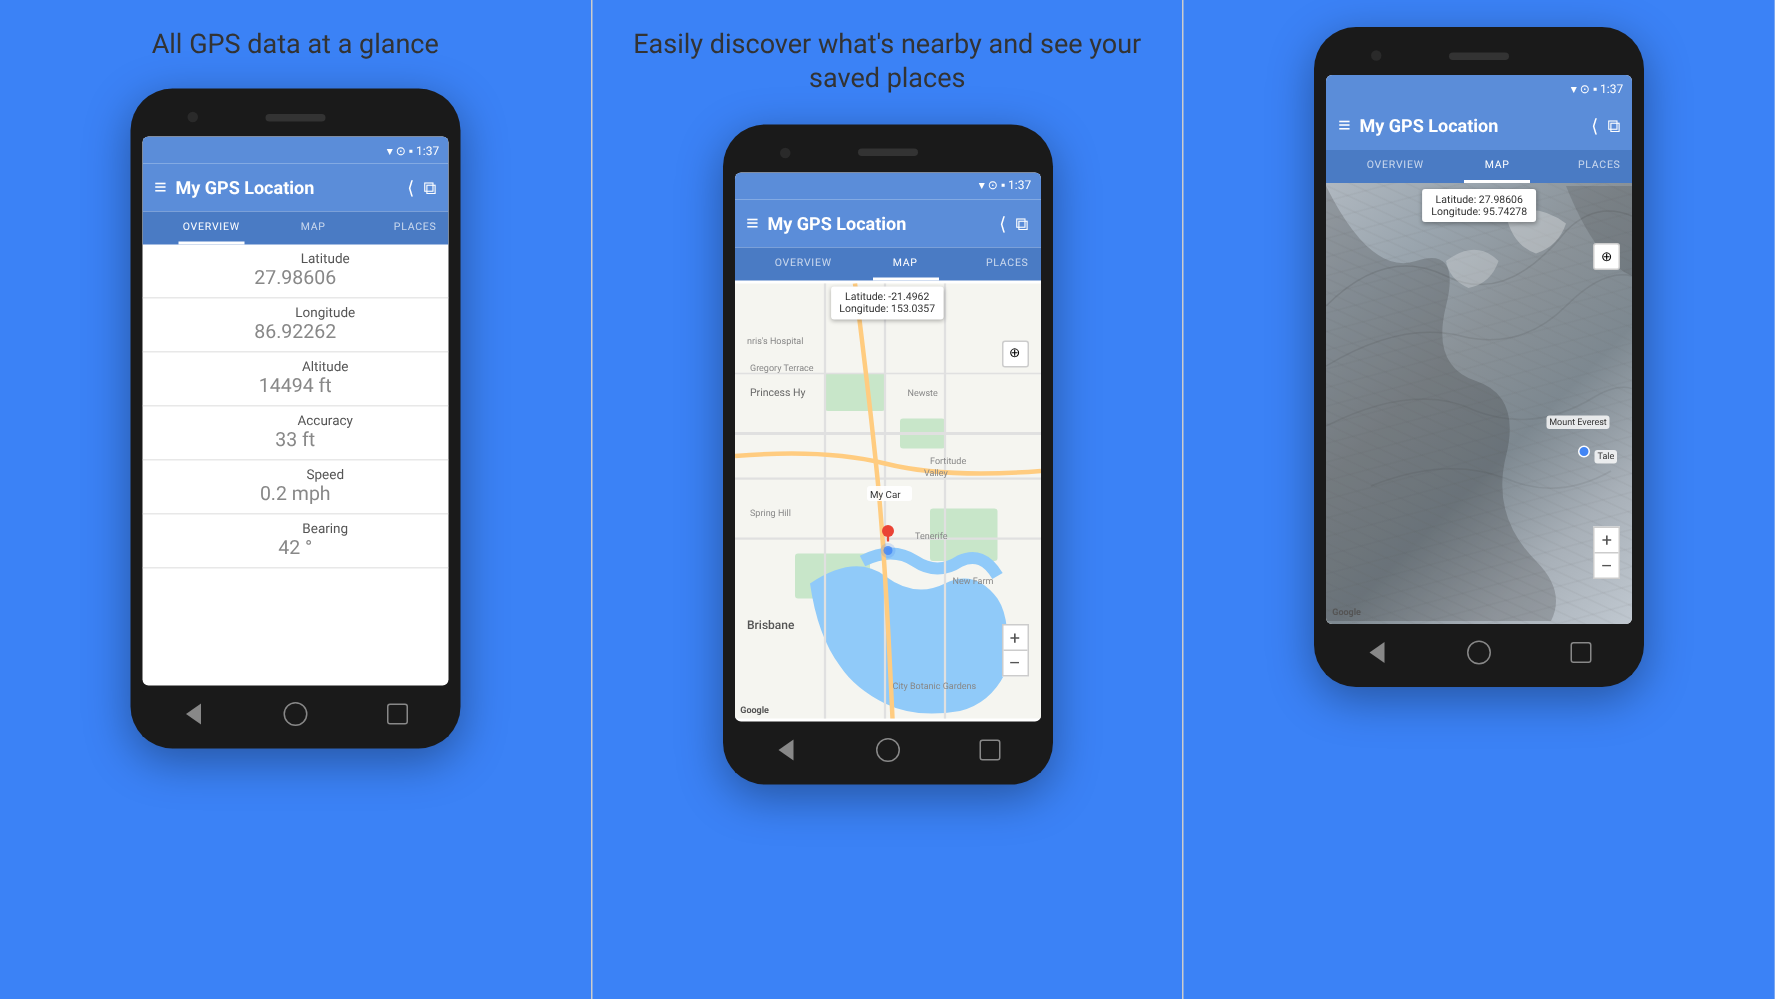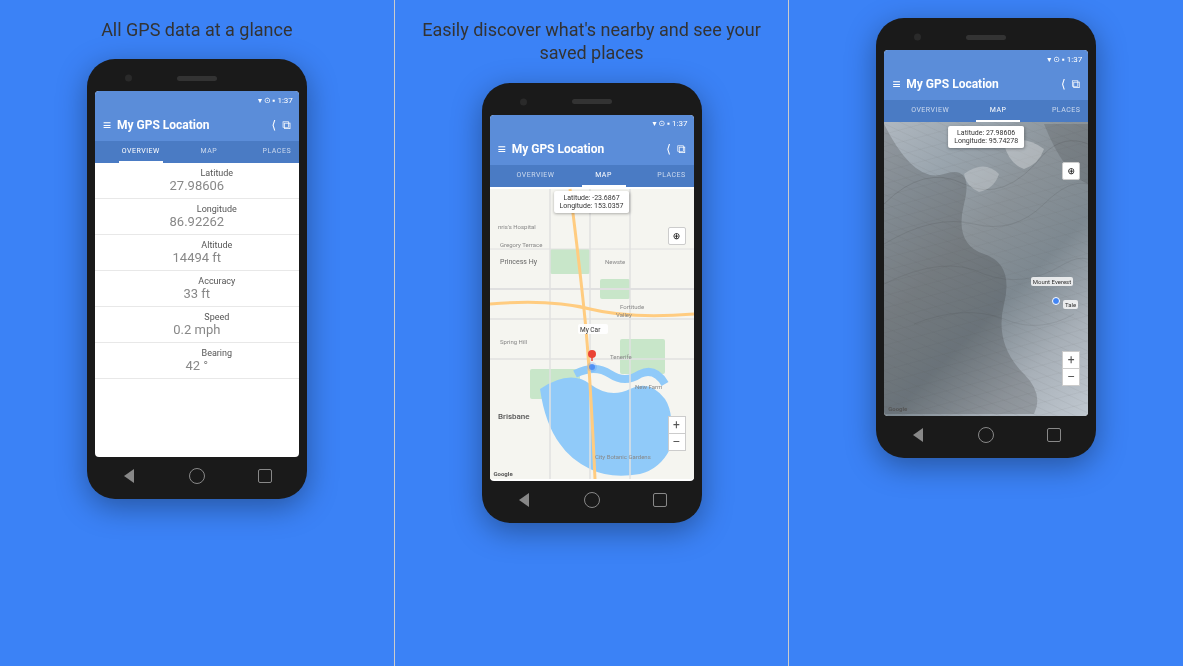--- a/index.html
+++ b/index.html
@@ -460,21 +460,21 @@
               <text x="90" y="143" font-size="6.5" fill="#333">My Car</text>
 
               <circle cx="102" cy="165" r="4" fill="#ea4335"></circle>
               <path d="M 102 165 L 102 172" stroke="#ea4335" stroke-width="1.5"></path>
 
               <circle cx="102" cy="178" r="3" fill="#4285f4" opacity="0.8"></circle>
               <circle cx="102" cy="178" r="5" fill="#4285f4" opacity="0.2"></circle>
             </svg>
             
             <div class="map-info-box">
-              <div>Latitude: -23.6867</div>
+              <div>Latitude: -21.4962</div>
               <div>Longitude: 153.0357</div>
             </div>
             
             <div class="location-btn">⊕</div>
             
             <div class="map-zoom-btn">
               <div class="map-zoom-plus">+</div>
               <div class="map-zoom-minus">–</div>
             </div>
             

